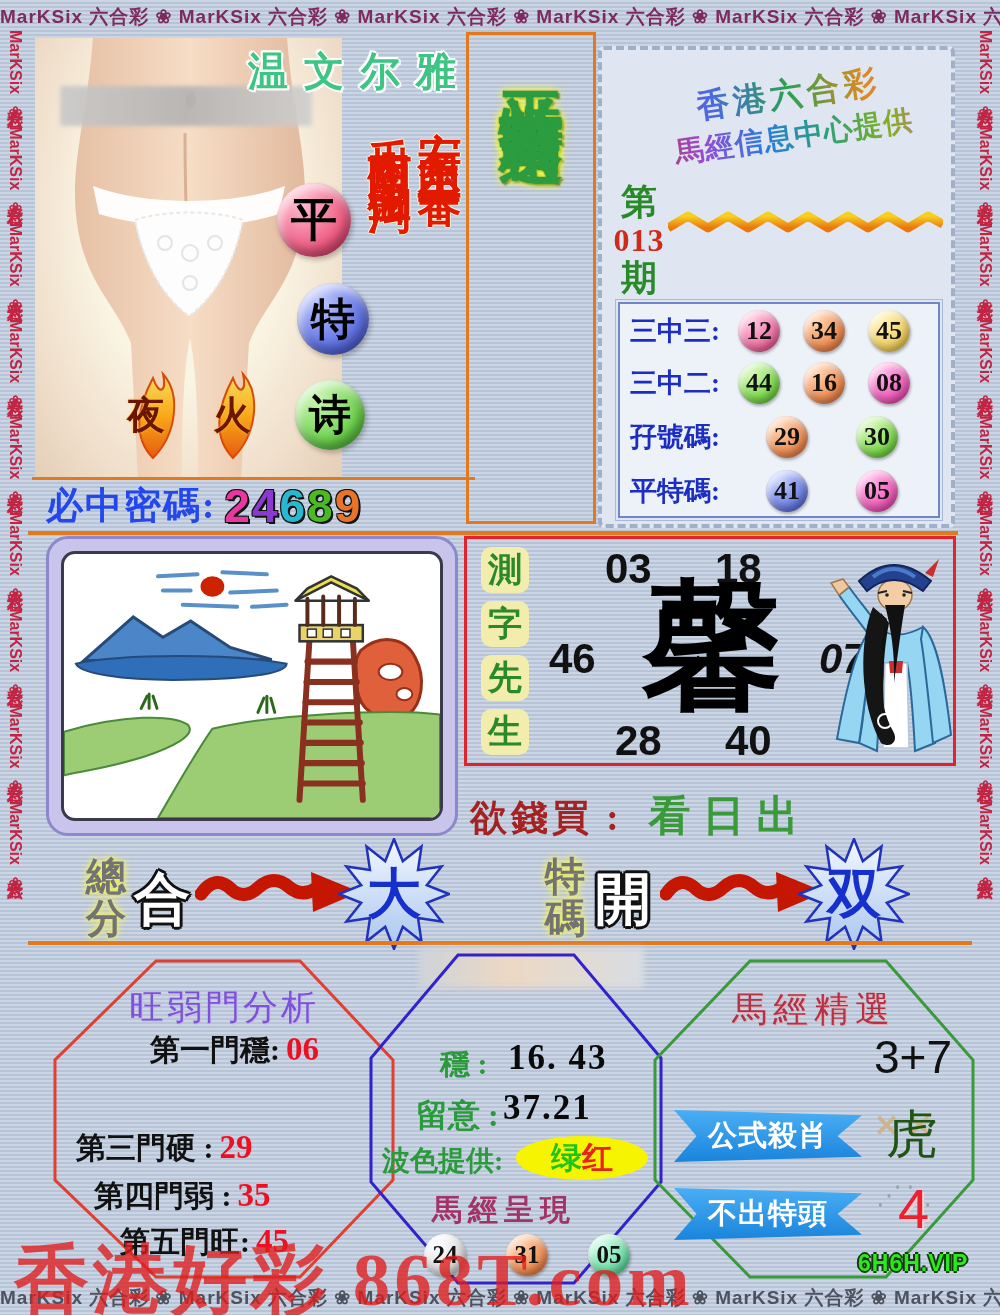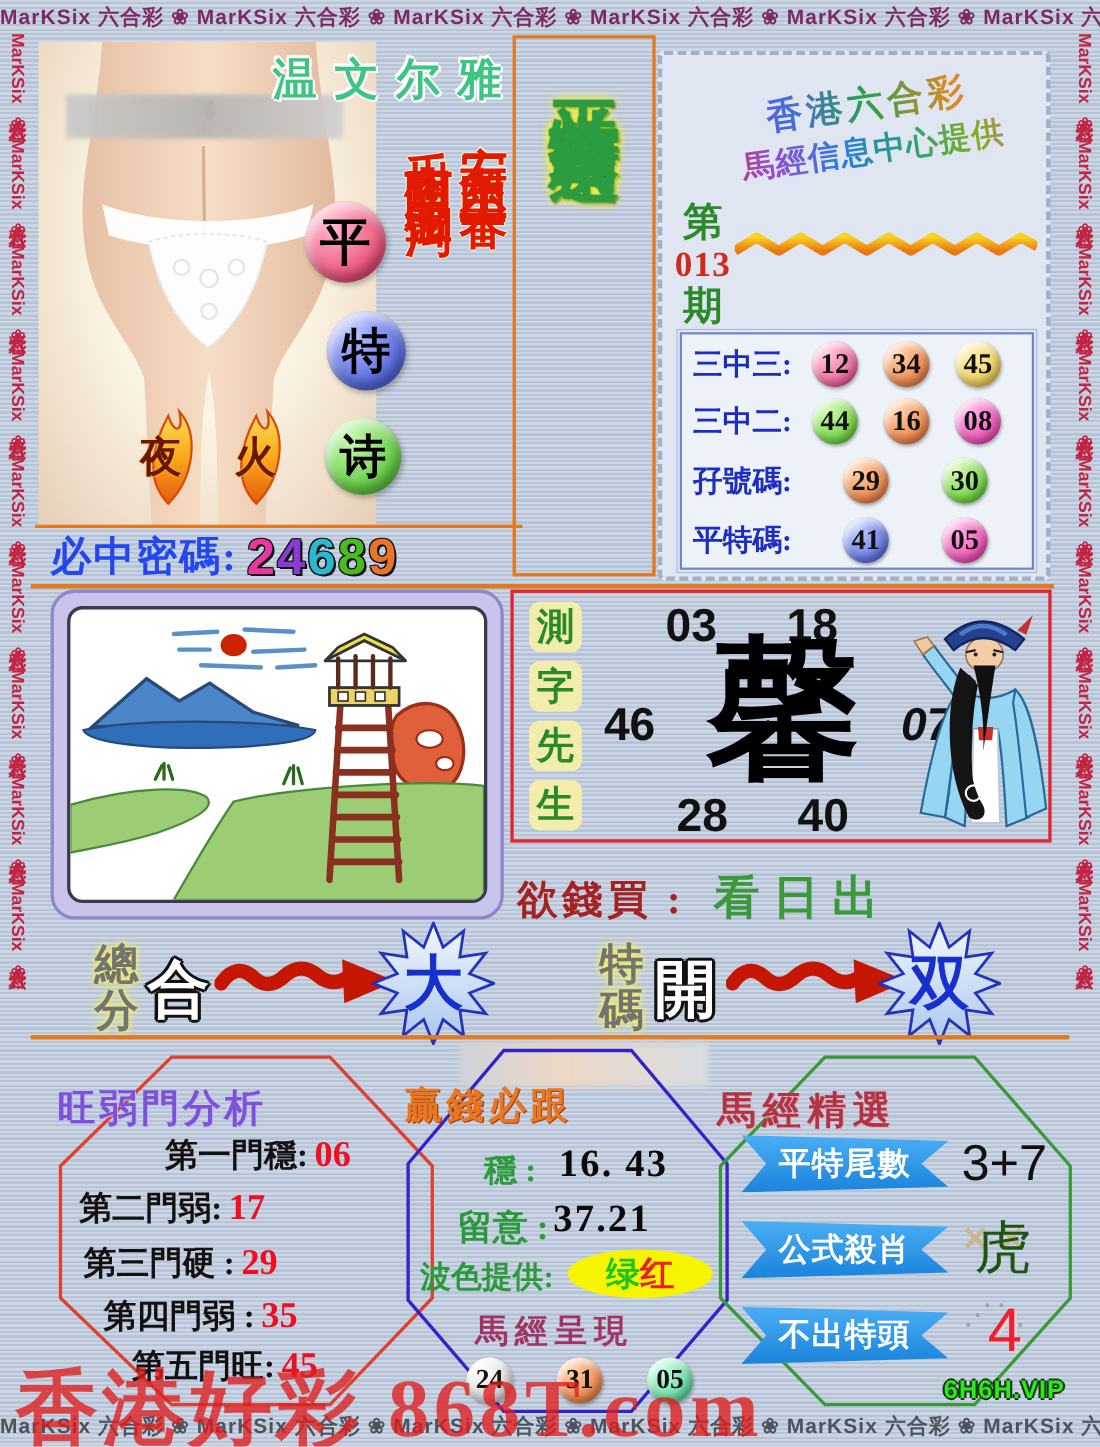--- a/index.html
+++ b/index.html
@@ -110,21 +110,21 @@
     text-shadow:0 0 5px #f0f060, 0 0 8px #f0f060; }
   .bigzh { font-family:"Liberation Serif",serif; font-weight:bold; font-size:56px; color:#fff;
     text-shadow:-3px 0 #111,3px 0 #111,0 -3px #111,0 3px #111,2px 2px #111,-2px -2px #111,2px -2px #111,-2px 2px #111; }
   .star { position:absolute; }
   .star .zh { position:absolute; left:0; top:0; width:100%; height:100%; display:flex; align-items:center; justify-content:center;
     font-family:"Liberation Serif",serif; font-weight:bold; font-size:54px; color:#1530cc; }
   .divider { height:4px; background:#e2791c; }
 
   
   .octwrap { position:absolute; }
-  .oct-title { position:absolute; width:100%; font-weight:bold; font-family:"Liberation Serif",serif; }
+  .oct-title { position:absolute; width:100%; text-align:center; font-weight:normal; font-family:"Liberation Serif",serif; }
   .an-row { position:absolute; white-space:nowrap; font-family:"Liberation Serif",serif; }
   .an-row .lbl { font-size:30px; color:#111; font-weight:bold; }
   .an-row .val { font-size:33px; color:#ee1022; font-weight:bold; margin-left:6px; }
   .fl-lbl { position:absolute; font-weight:bold; color:#2a9a3a; font-family:"Liberation Serif",serif; }
   .fl-val { position:absolute; font-weight:bold; color:#0a0a0a; letter-spacing:2px;font-family:Liberation Serif, serif; }
   .wave-pill { position:absolute; background:#f6f400; border-radius:50%; display:flex; align-items:center; justify-content:center; }
   .wave-pill .g { color:#1cc41c; font-size:31px; font-weight:bold; font-family:"Liberation Serif",serif; }
   .wave-pill .r { color:#e82222; font-size:31px; font-weight:bold; font-family:"Liberation Serif",serif; }
   .present { position:absolute; font-weight:bold; font-size:30px; color:#a23366; letter-spacing:6px; font-family:"Liberation Serif",serif; }
   .mini-balls { position:absolute; display:flex; }
@@ -398,31 +398,29 @@
 
 <div class="abs divider" style="left:28px; top:941px; width:944px;"></div>
 <div class="abs blurpatch"></div>
 
 <div class="octwrap" style="left:52px; top:958px; width:344px; height:322px;">
   <svg width="344" height="322" viewBox="0 0 344 322">
     <polygon points="104,3 248,3 341,102 341,222 248,319 104,319 3,222 3,102" fill="none" stroke="#e04030" stroke-width="3"></polygon>
   </svg>
   <div class="oct-title" style="top:26px; font-size:35px; color:#7c52d8; letter-spacing:3px; text-shadow:1px 1px 0 #c8b8f0;">旺弱門分析</div>
   <div class="an-row" style="left:98px; top:72px;"><span class="lbl">第一門穩:</span><span class="val">06</span></div>
-  <div class="an-row" style="left:20px; top:120px;"><span class="lbl">第二門弱:</span><span class="val">17</span></div>
   <div class="an-row" style="left:24px; top:170px;"><span class="lbl">第三門硬 :</span><span class="val">29</span></div>
   <div class="an-row" style="left:42px; top:218px;"><span class="lbl">第四門弱 :</span><span class="val">35</span></div>
   <div class="an-row" style="left:68px; top:264px;"><span class="lbl">第五門旺:</span><span class="val">45</span></div>
 </div>
 
 <div class="octwrap" style="left:368px; top:952px; width:296px; height:334px;">
   <svg width="296" height="334" viewBox="0 0 296 334">
     <polygon points="90,3 206,3 293,106 293,230 206,331 90,331 3,230 3,106" fill="none" stroke="#3322cc" stroke-width="3"></polygon>
   </svg>
-  <div class="oct-title" style="top:30px; font-size:34px; color:#e87820; letter-spacing:4px; text-shadow:1px 1px 0 #a83a10;">贏錢必跟</div>
   <span class="fl-lbl" style="left:72px; top:92px; font-size:30px;">穩 :</span>
   <span class="fl-val" style="left:140px; top:86px; font-size:35px;">16. 43</span>
   <span class="fl-lbl" style="left:48px; top:142px; font-size:32px;">留意 :</span>
   <span class="fl-val" style="left:135px; top:136px; font-size:35px;">37.21</span>
   <span class="fl-lbl" style="left:14px; top:190px; font-size:28px;">波色提供:</span>
   <div class="wave-pill" style="left:148px; top:184px; width:132px; height:44px;">
     <span class="g">绿</span>
     <span class="r">红</span>
   </div>
   <div class="present" style="left:64px; top:238px;">馬經呈現</div>
@@ -432,23 +430,20 @@
     <span class="ball c-teal">05</span>
   </div>
 </div>
 
 <div class="octwrap" style="left:652px; top:958px; width:324px; height:298px;">
   <svg width="324" height="322" viewBox="0 0 324 322">
     <polygon points="98,3 234,3 321,102 321,222 234,319 98,319 3,222 3,102" fill="none" stroke="#3a9a3a" stroke-width="3"></polygon>
   </svg>
   <div class="oct-title" style="top:28px; font-size:35px; color:#b03346; letter-spacing:6px; text-shadow:1px 1px 0 #e8a8b0;">馬經精選</div>
 
-  <div class="ribbon" style="left:22px; top:74px;">
-      <span>平特尾數</span>
-    </div>
   <span class="rib-val" style="left:222px; top:72px; font-size:46px; color:#111;">3+7</span>
 
   <div class="ribbon" style="left:22px; top:152px;">
       <span>公式殺肖</span>
     </div>
   <span class="deco" style="left:222px; top:150px;">✕✕</span>
   <span class="rib-val" style="left:234px; top:142px; font-size:52px; color:#1e5512; font-family:'Liberation Serif',serif;">虎</span>
 
   <div class="ribbon" style="left:22px; top:230px;">
       <span>不出特頭</span>

